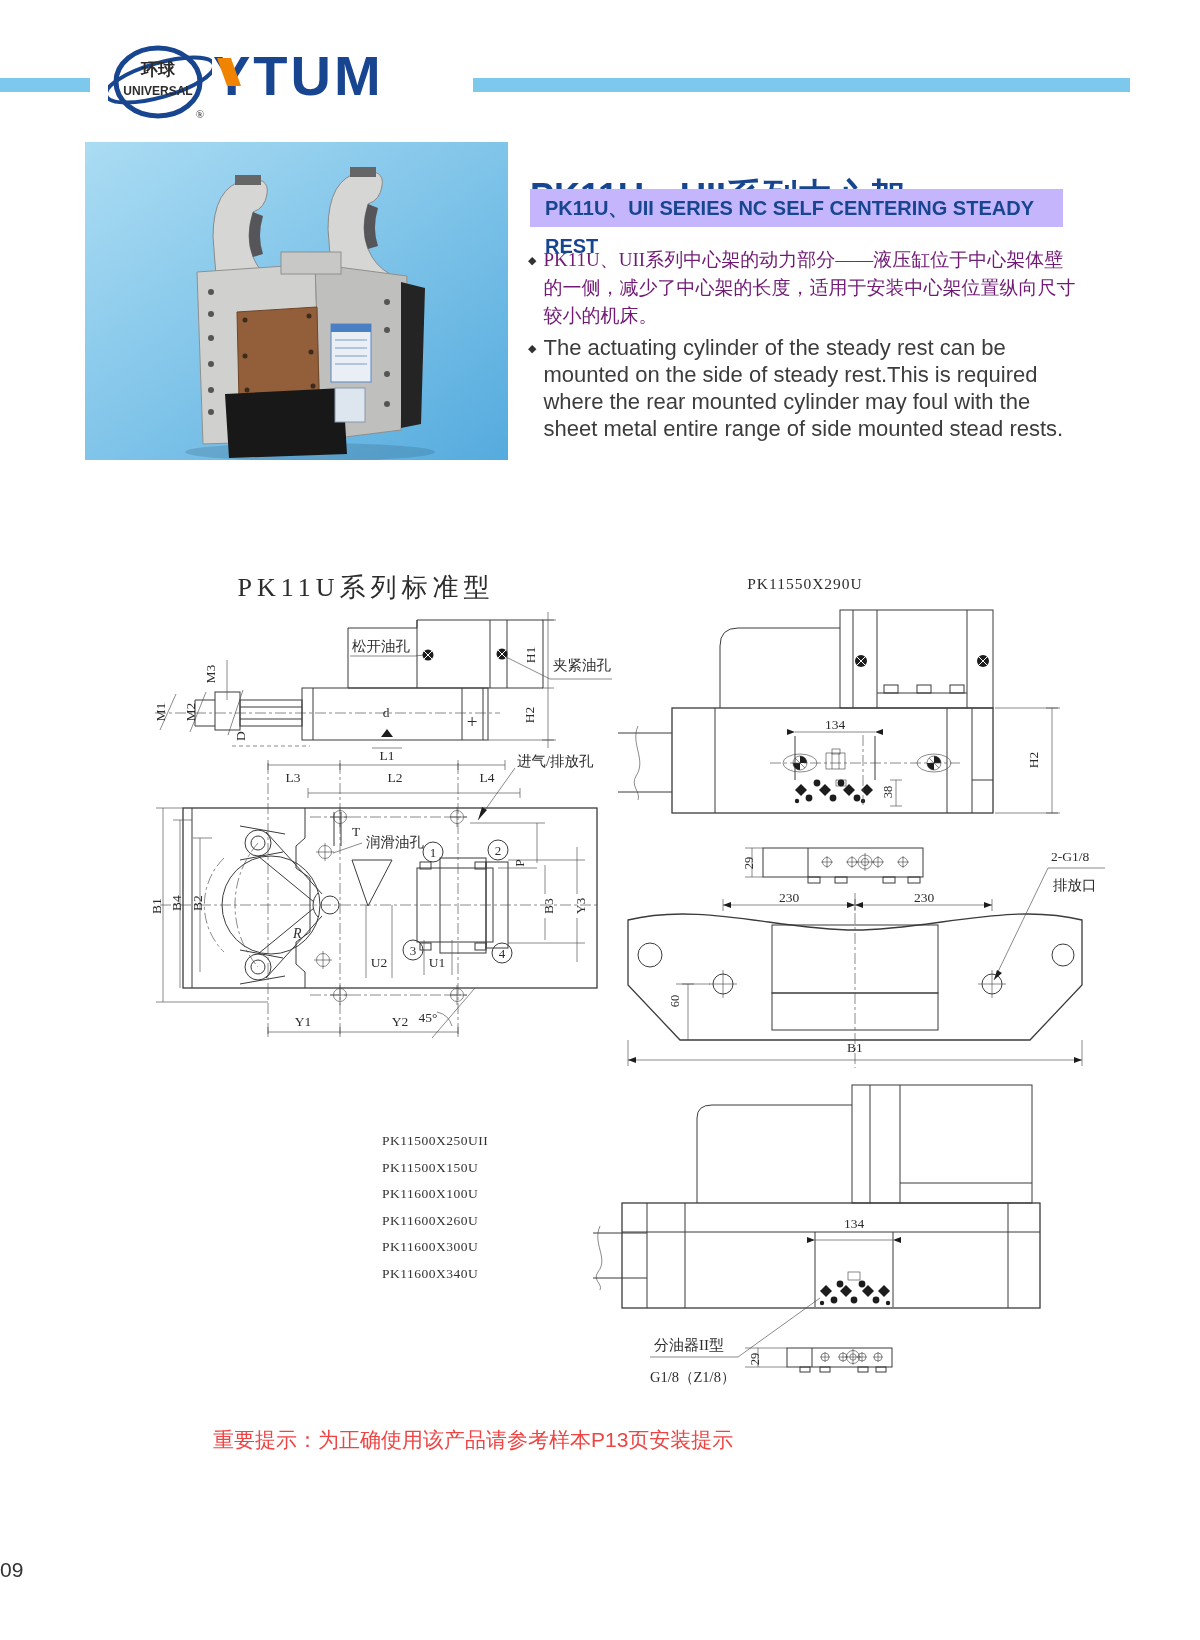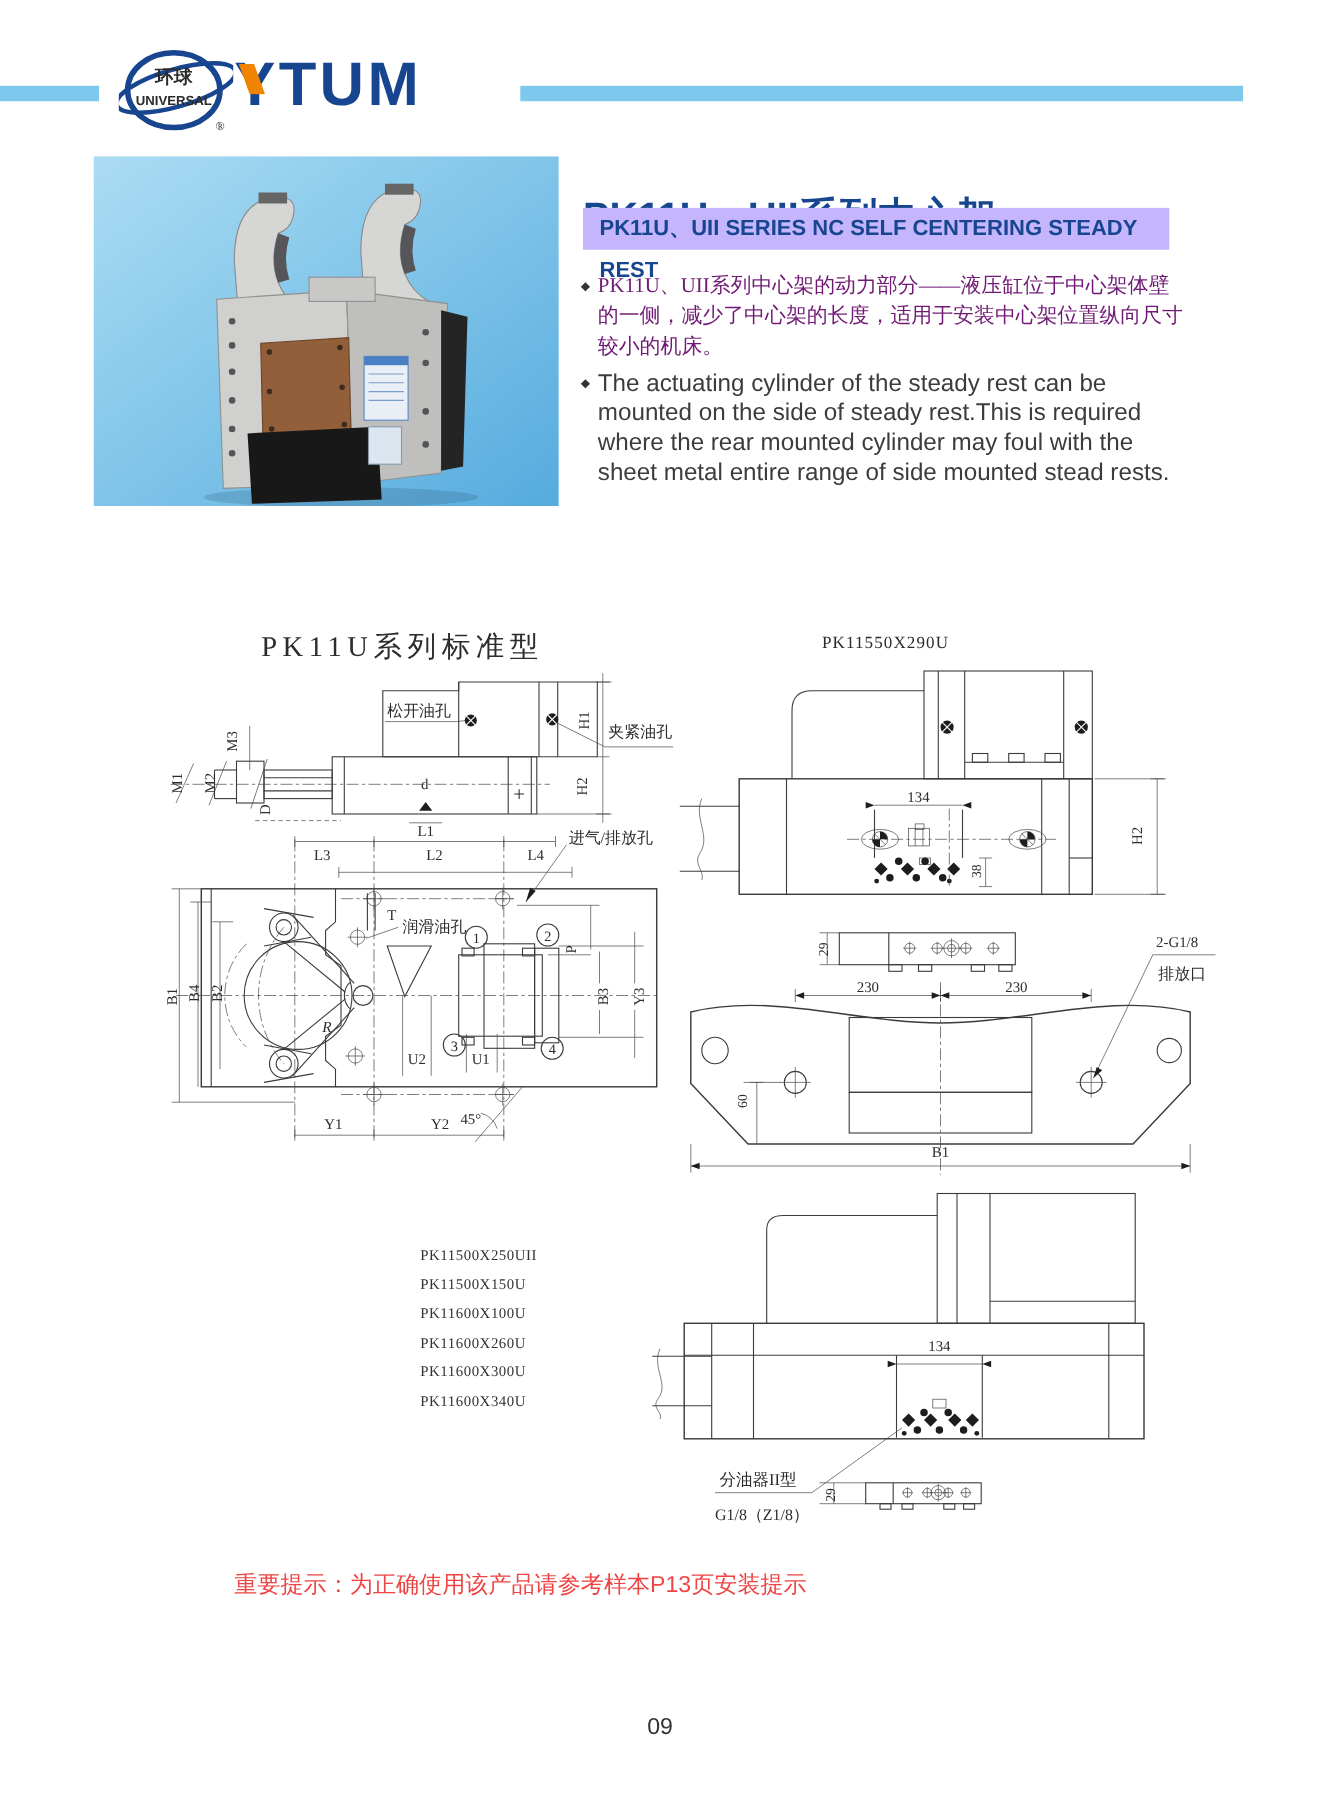--- a/index.html
+++ b/index.html
@@ -41,21 +41,21 @@
   svg .cadzh{font-size:14.5px;}
   svg .ttl{font-size:26px;letter-spacing:5px;}
   svg .rttl{font-size:15.5px;letter-spacing:1px;}
 
   
   .models{position:absolute;left:382px;top:1128px;font-family:Liberation Serif, serif;
           font-size:13.5px;color:#333;line-height:26.5px;letter-spacing:.5px;}
 
   
   .note{position:absolute;left:213px;top:1426px;font-size:21px;color:#ef4444;}
-  .pagenum{position:absolute;left:0;top:1558px;width:1200px;text-align:center;
+  .pagenum{position:absolute;left:0;top:1558px;width:1200px;text-align:left;
            font-size:21px;color:#333;}
 
   
   .logo{position:absolute;left:108px;top:42px;width:104px;height:86px;}
 </style>
 </head>
 <body>
 
 <div class="bar left"></div>
 <div class="bar right"></div>

